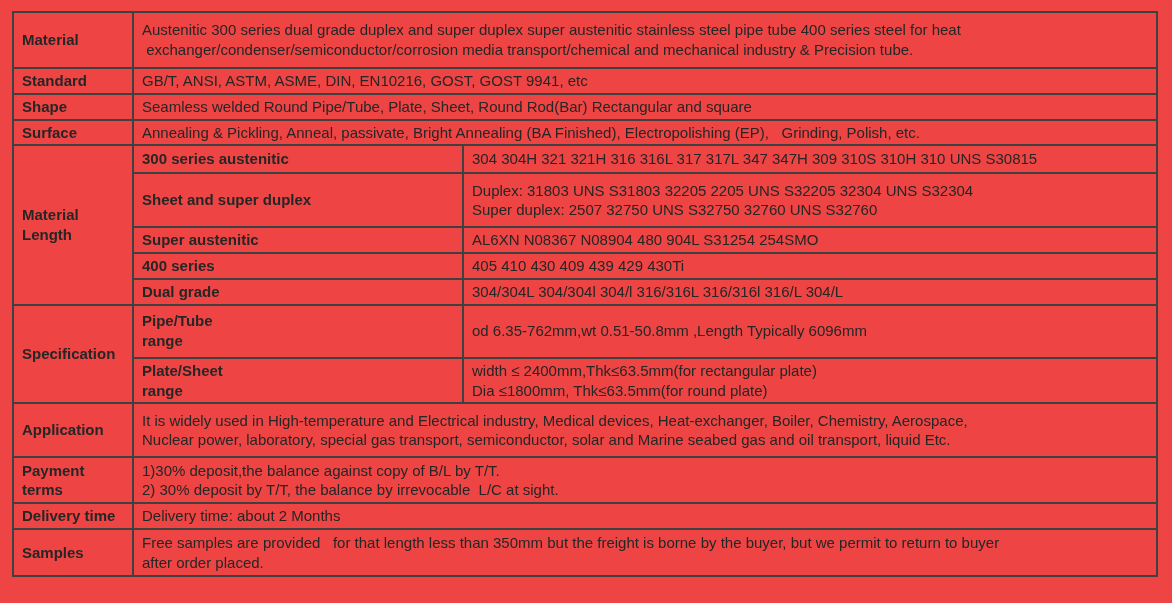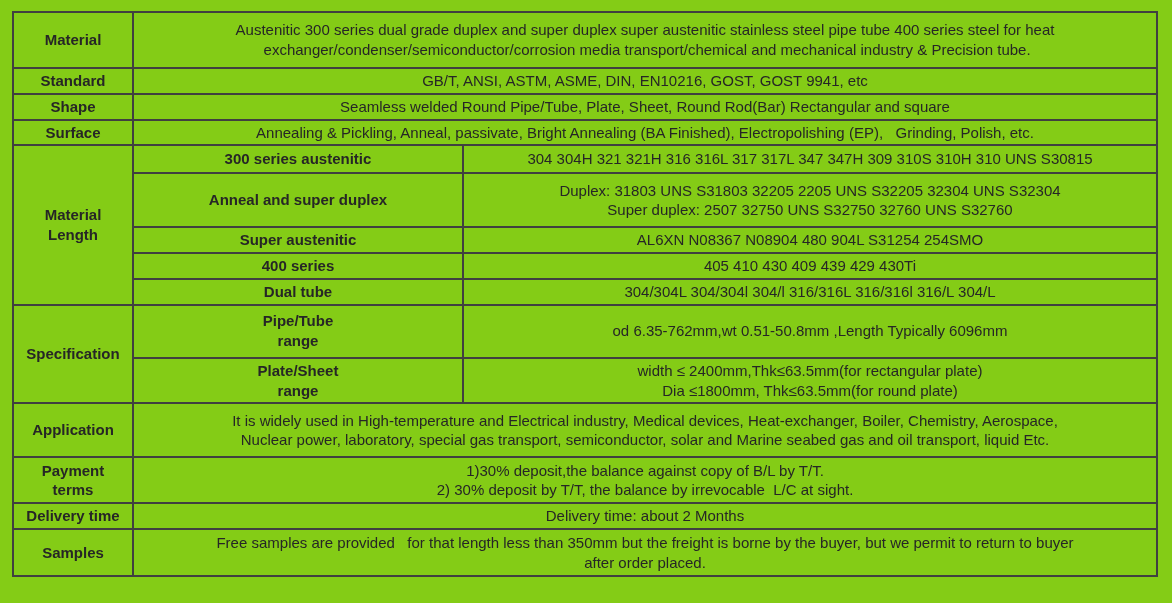--- a/index.html
+++ b/index.html
@@ -7,22 +7,21 @@
     padding: 0;
     background: #ffffff;
     font-family: "Liberation Sans", sans-serif;
     color: #262626;
   }
   .page {
     width: 1172px;
     height: 603px;
     box-sizing: border-box;
     padding: 11px 12px;
-    background: #84cc16;
-    text-align: center;
+    background: #ef4444;
   }
   table.spec {
     border-collapse: collapse;
     width: 1146px;
     table-layout: fixed;
   }
   table.spec td {
     border: 2px solid #404040;
     font-size: 15px;
     line-height: 1.32;
@@ -72,34 +71,34 @@
       <tr class="h27">
         <td class="lbl">Surface</td>
         <td colspan="2">Annealing &amp; Pickling, Anneal, passivate, Bright Annealing (BA Finished), Electropolishing (EP),   Grinding, Polish, etc.</td>
       </tr>
       <tr class="h28">
         <td class="lbl" rowspan="5">Material Length</td>
         <td class="lbl">300 series austenitic</td>
         <td>304 304H 321 321H 316 316L 317 317L 347 347H 309 310S 310H 310 UNS S30815</td>
       </tr>
       <tr class="h54">
-        <td class="lbl">Anneal and super duplex</td>
+        <td class="lbl">Sheet and super duplex</td>
         <td>Duplex: 31803 UNS S31803 32205 2205 UNS S32205 32304 UNS S32304
 Super duplex: 2507 32750 UNS S32750 32760 UNS S32760</td>
       </tr>
       <tr class="h27">
         <td class="lbl">Super austenitic</td>
         <td>AL6XN N08367 N08904 480 904L S31254 254SMO</td>
       </tr>
       <tr class="h27">
         <td class="lbl">400 series</td>
         <td>405 410 430 409 439 429 430Ti</td>
       </tr>
       <tr class="h27">
-        <td class="lbl">Dual tube</td>
+        <td class="lbl">Dual grade</td>
         <td>304/304L 304/304l 304/l 316/316L 316/316l 316/L 304/L</td>
       </tr>
       <tr class="h53">
         <td class="lbl" rowspan="2">Specification</td>
         <td class="lbl">Pipe/Tube
 range</td>
         <td>od 6.35-762mm,wt 0.51-50.8mm ,Length Typically 6096mm</td>
       </tr>
       <tr class="h45">
         <td class="lbl">Plate/Sheet

